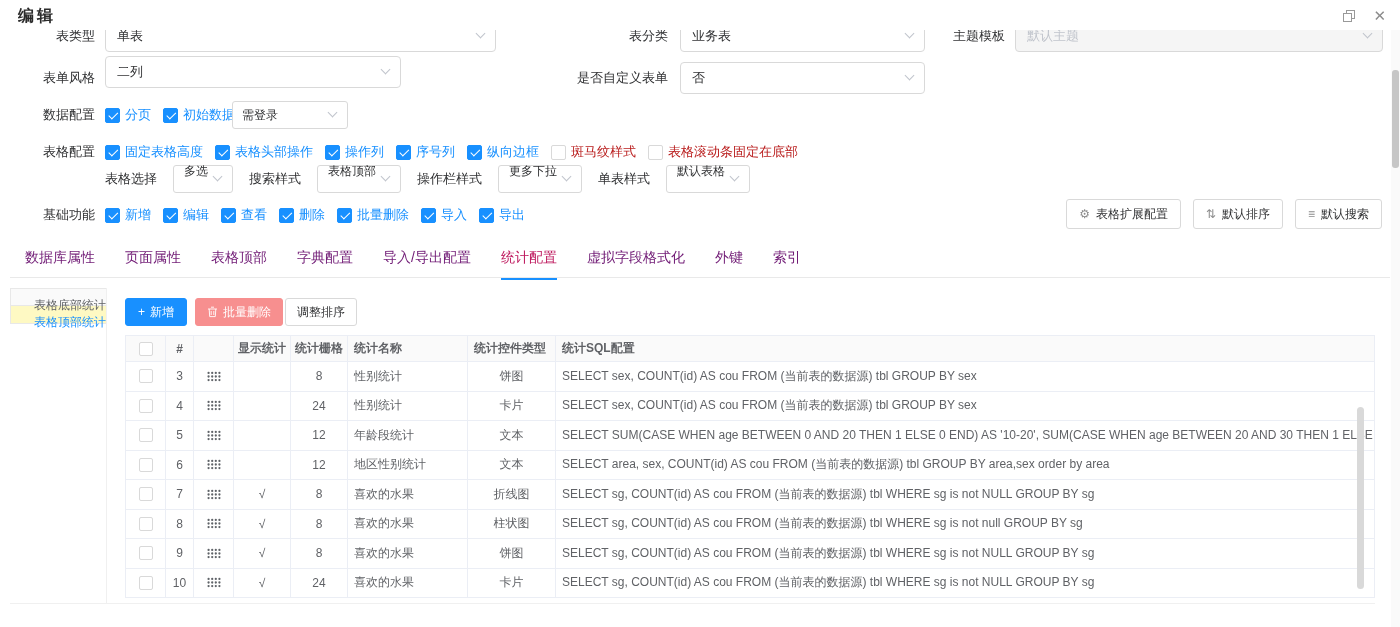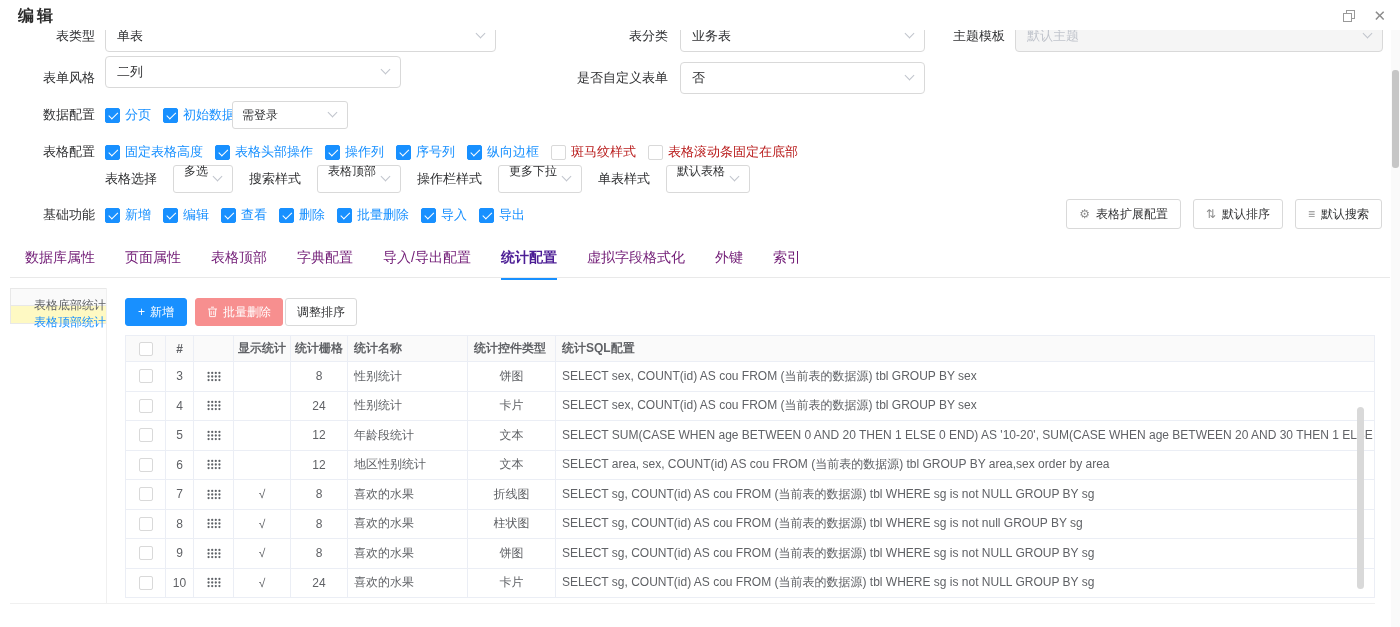--- a/index.html
+++ b/index.html
@@ -43,21 +43,21 @@
   
   .rbtns { position:absolute; right:18px; top:199px; display:flex; gap:12px; }
   .wbtn { height:30px; border:1px solid #d9d9d9; border-radius:3px; background:#fff; font-size:12px; color:#303133;
           display:inline-flex; align-items:center; gap:6px; padding:0 12px; cursor:pointer; white-space:nowrap; }
   .wbtn .bicon { color:#8c8c8c; font-size:12px; }
 
   
   .tabsline { position:absolute; left:10px; top:277px; width:1380px; height:1px; background:#e9e9e9; }
   .tabs { position:absolute; left:25px; top:249px; display:flex; gap:30px; }
   .tab { font-size:14px; color:#701a75; padding-bottom:11px; cursor:pointer; border-bottom:2px solid transparent; white-space:nowrap; }
-  .tab.active { color:#4c1d95; border-bottom-color:#1890ff;font-weight:bold; }
+  .tab.active { color:#be185d; border-bottom-color:#1890ff; }
 
   
   .side-tabs { position:absolute; left:10px; top:288px; width:97px; height:315px; border-right:1px solid #f0f0f0; }
   .side-tab { height:18px; line-height:33px; text-align:right; font-size:12px; color:#606266;
               border:1px solid #e8e8e8; border-right:none; background:#fafafa; cursor:pointer; }
   .side-tab.active { background:#fef9c3; color:#1890ff; border-top:none; }
   .panel-bottom-line { position:absolute; left:10px; top:603px; width:1365px; height:1px; background:#f0f0f0; }
 
   
   .btn-add { position:absolute; left:125px; top:298px; height:28px; padding:0 12px; background:#1890ff; border:1px solid #1890ff;

